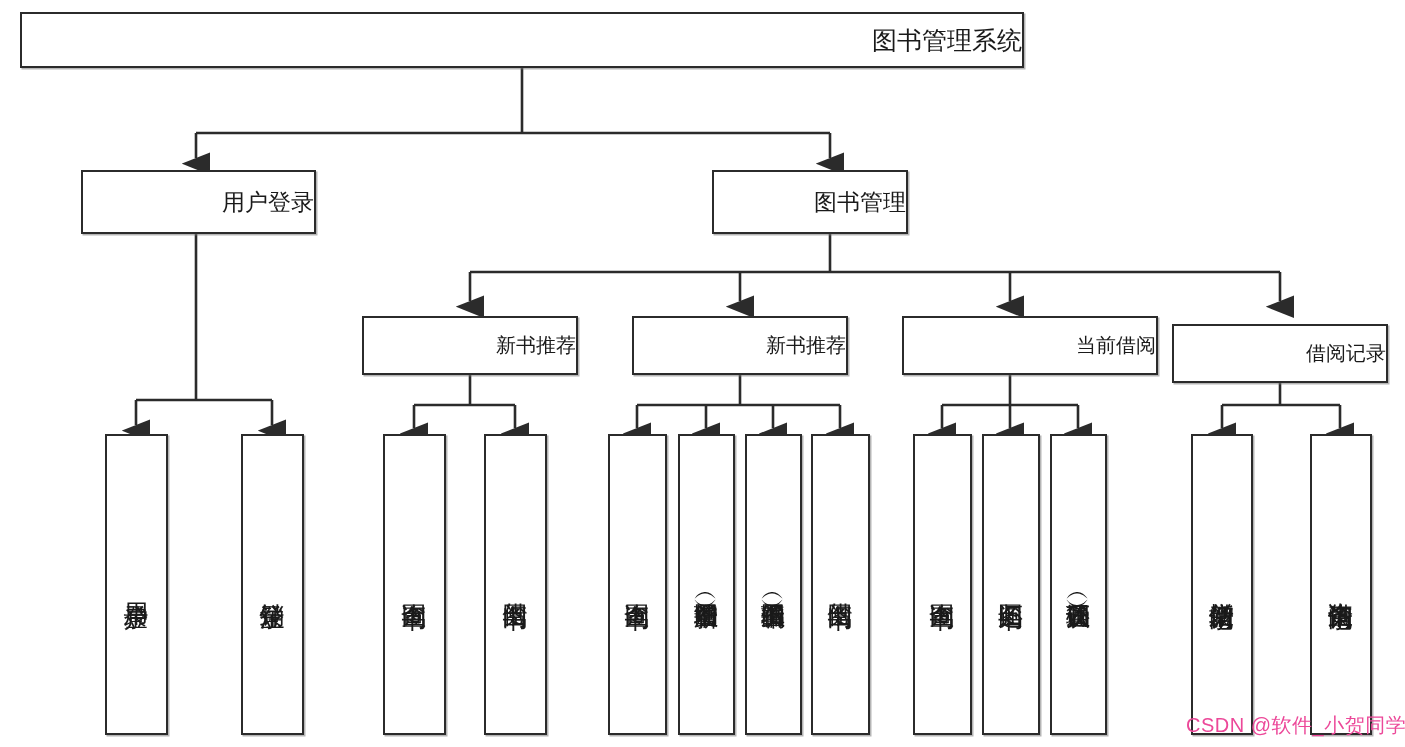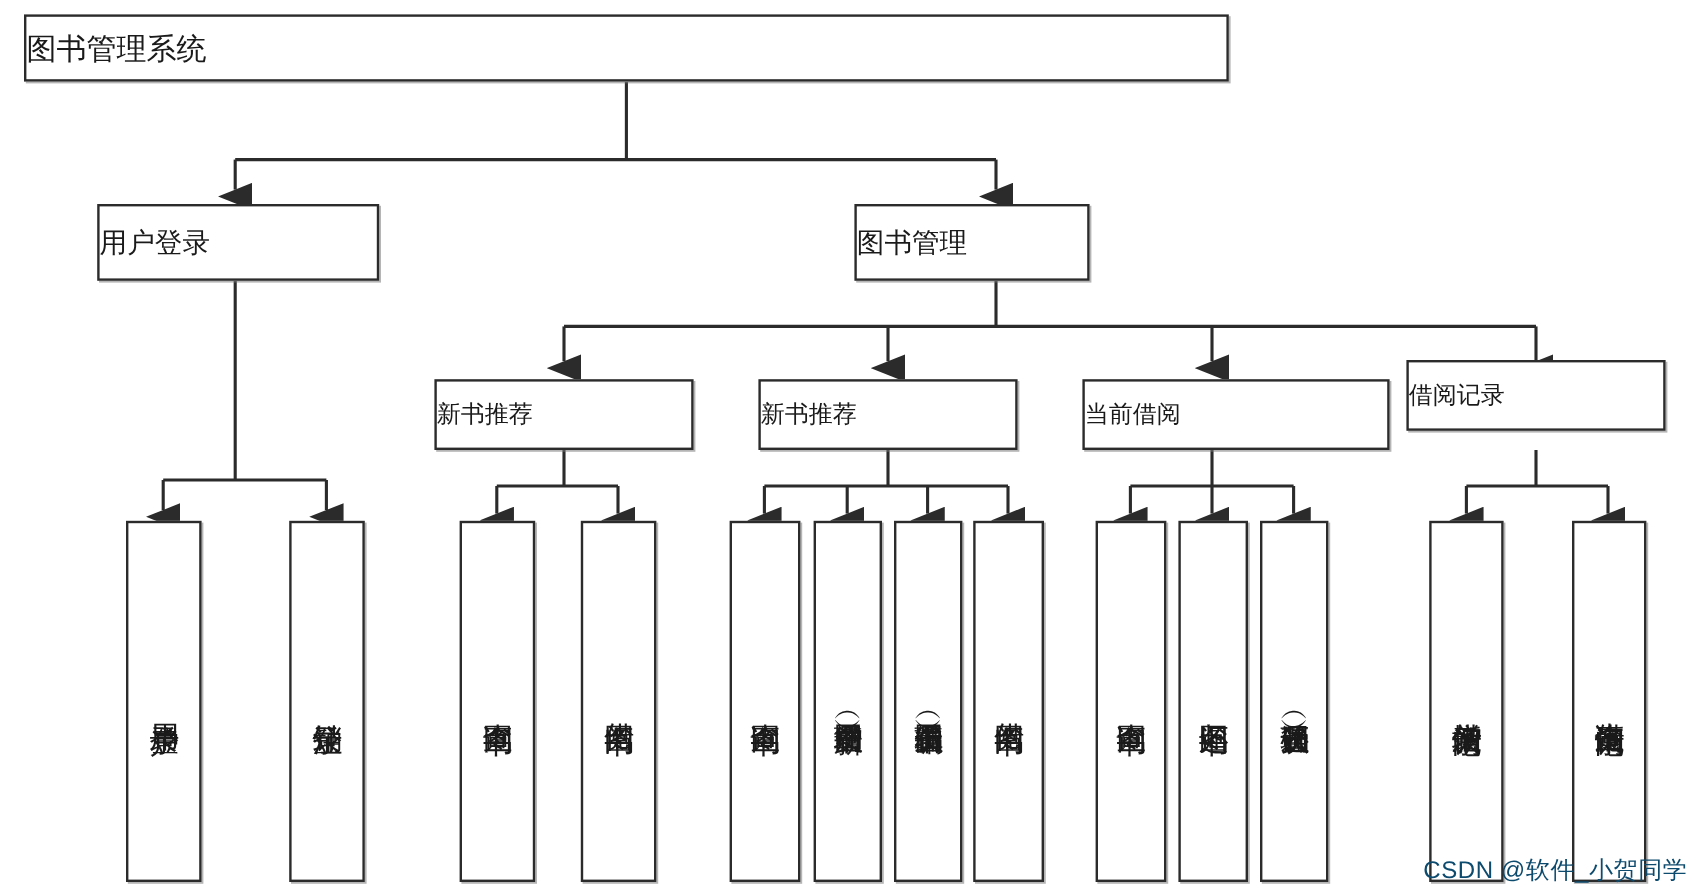--- a/index.html
+++ b/index.html
@@ -17,21 +17,21 @@
     background: #ffffff;
     overflow: hidden;
   }
   .node {
     position: absolute;
     box-sizing: border-box;
     border: 2.5px solid #2b2b2b;
     background: #ffffff;
     display: flex;
     align-items: center;
-    justify-content: flex-start;
+    justify-content: flex-end;
     color: #1a1a1a;
     box-shadow: 1.5px 1.5px 0 rgba(120,120,120,0.55);
   }
   .node.root {
     font-size: 25px;
   }
   .node.level2 {
     font-size: 23px;
   }
   .node.level3 {
@@ -62,21 +62,21 @@
     top: 0;
     width: 1405px;
     height: 747px;
     pointer-events: none;
   }
   .watermark {
     position: absolute;
     left: 1186px;
     top: 712px;
     font-size: 20px;
-    color: #0c4a6e;
+    color: #ec4899;
     letter-spacing: 0.5px;
     white-space: nowrap;
     text-align: right;
   }
 </style>
 </head>
 <body>
 
 <div id="canvas">
 
@@ -143,21 +143,21 @@
 
   <div class="node level3" style="left:362px; top:316px; width:216px; height:59px;">
     <span>新书推荐</span>
   </div>
   <div class="node level3" style="left:632px; top:316px; width:216px; height:59px;">
     <span>新书推荐</span>
   </div>
   <div class="node level3" style="left:902px; top:316px; width:256px; height:59px;">
     <span>当前借阅</span>
   </div>
-  <div class="node level3" style="left:1172px; top:300px; width:216px; height:59px;">
+  <div class="node level3" style="left:1172px; top:324px; width:216px; height:59px;">
     <span>借阅记录</span>
   </div>
 
   <div class="node leaf" style="left:105px; top:434px; width:63px; height:301px;">
     <span class="leaf-label">用户登录</span>
   </div>
   <div class="node leaf" style="left:241px; top:434px; width:63px; height:301px;">
     <span class="leaf-label">注销登录</span>
   </div>
 

